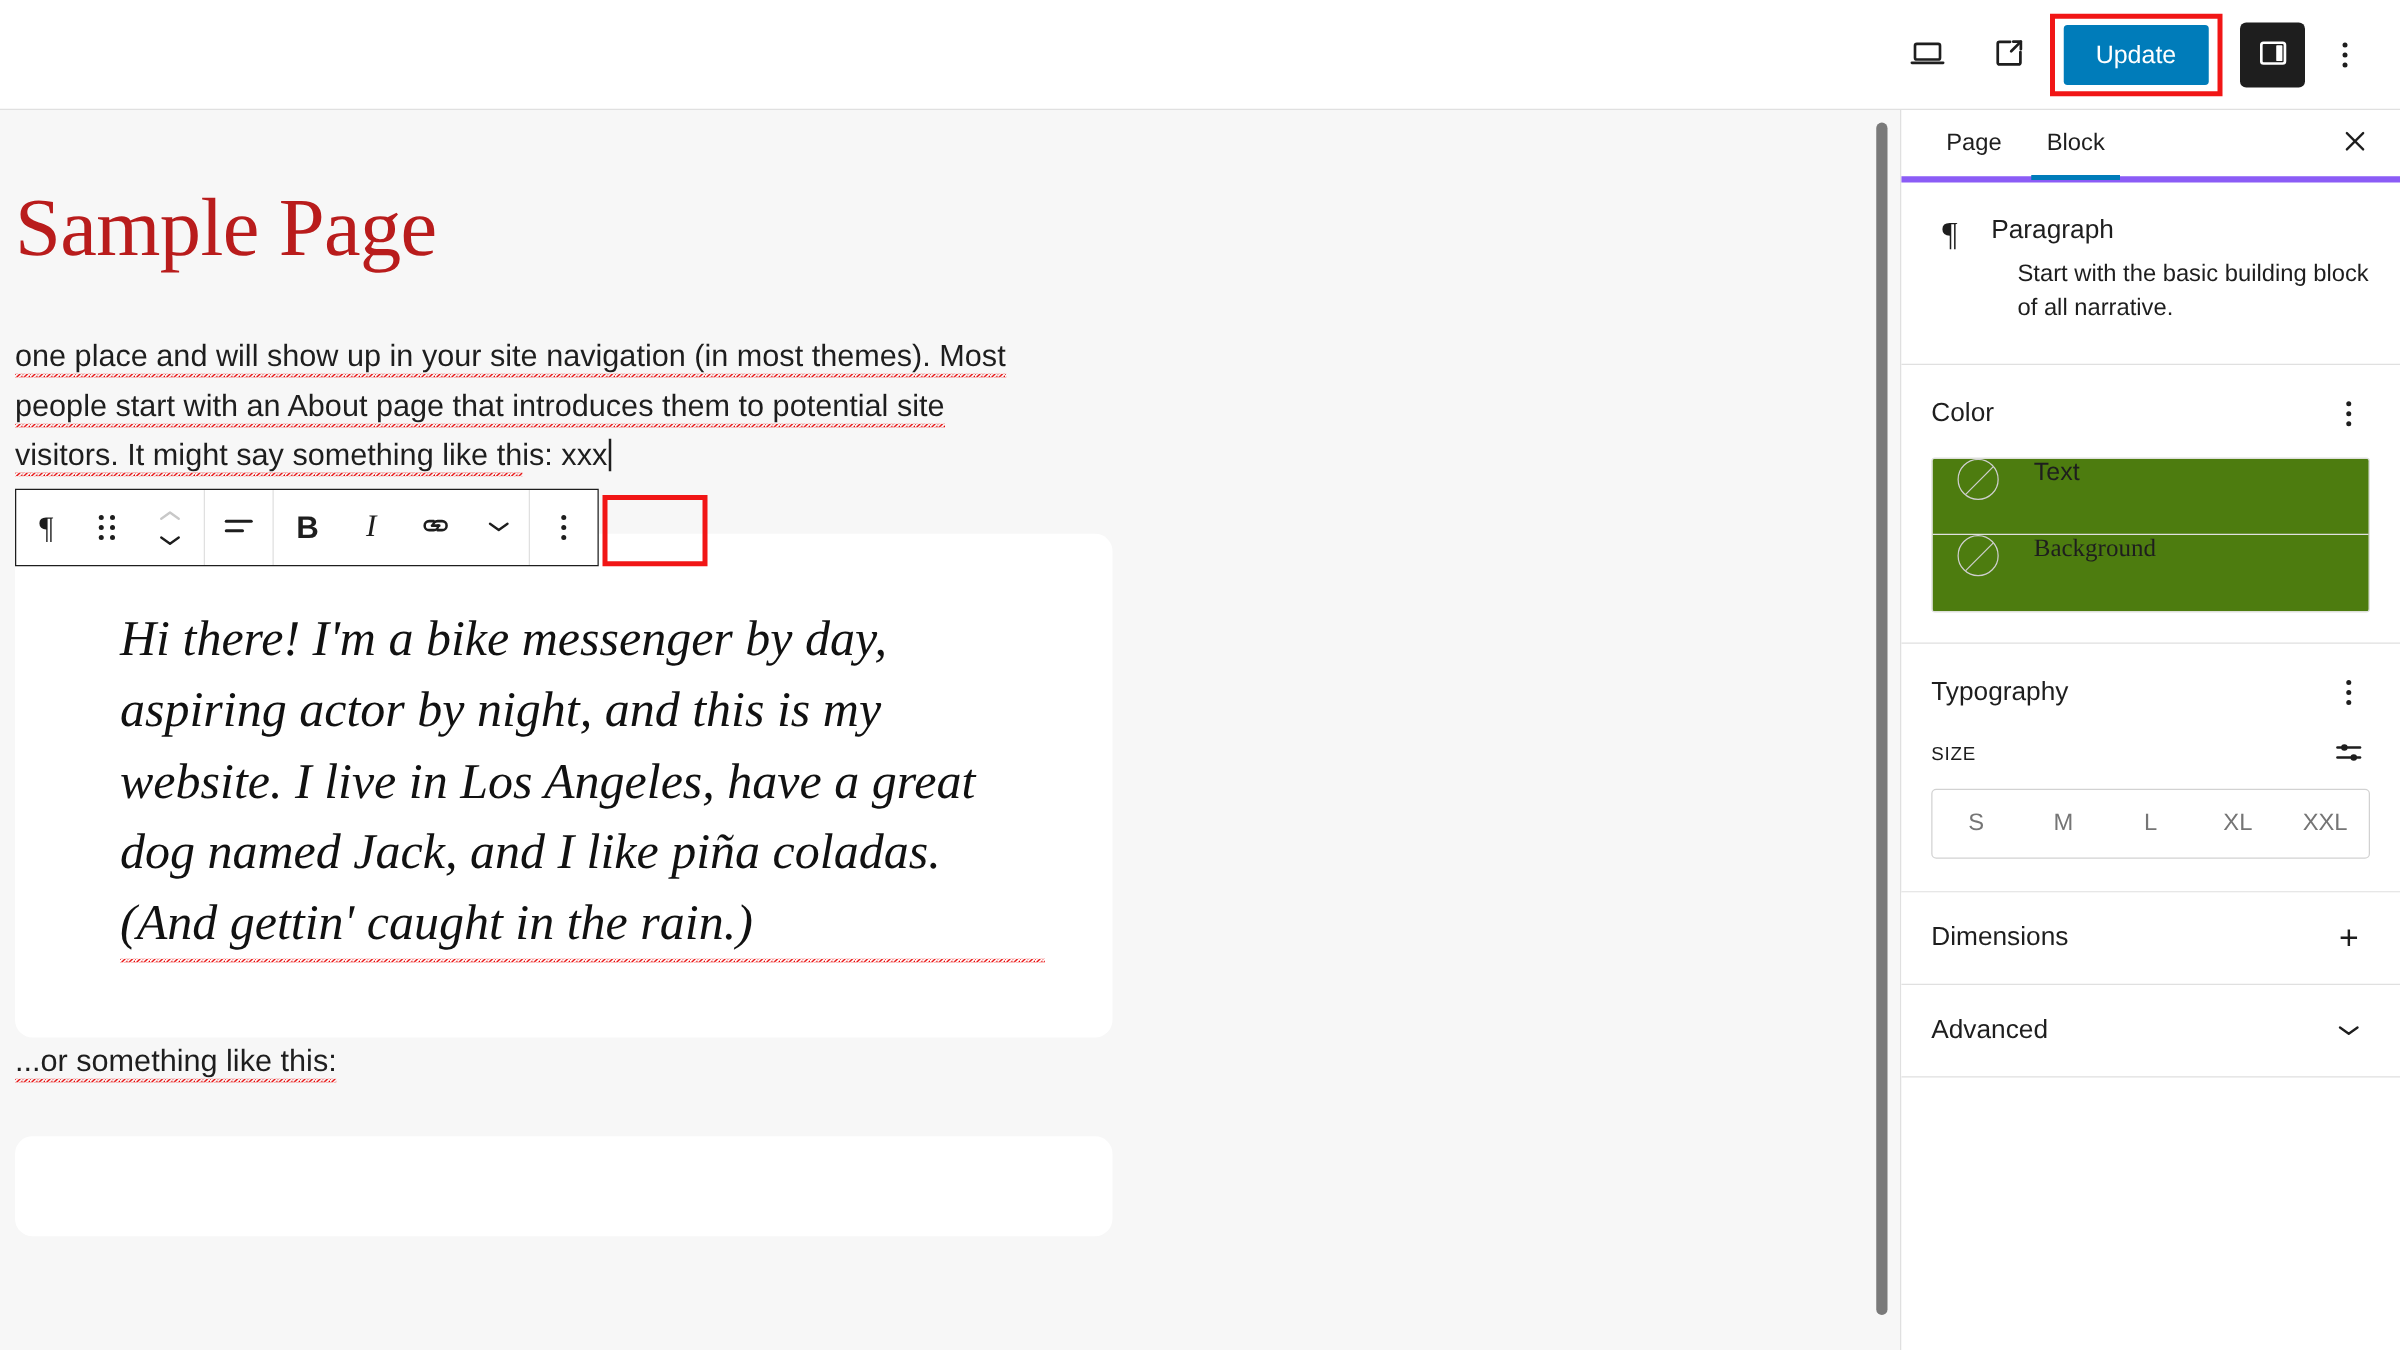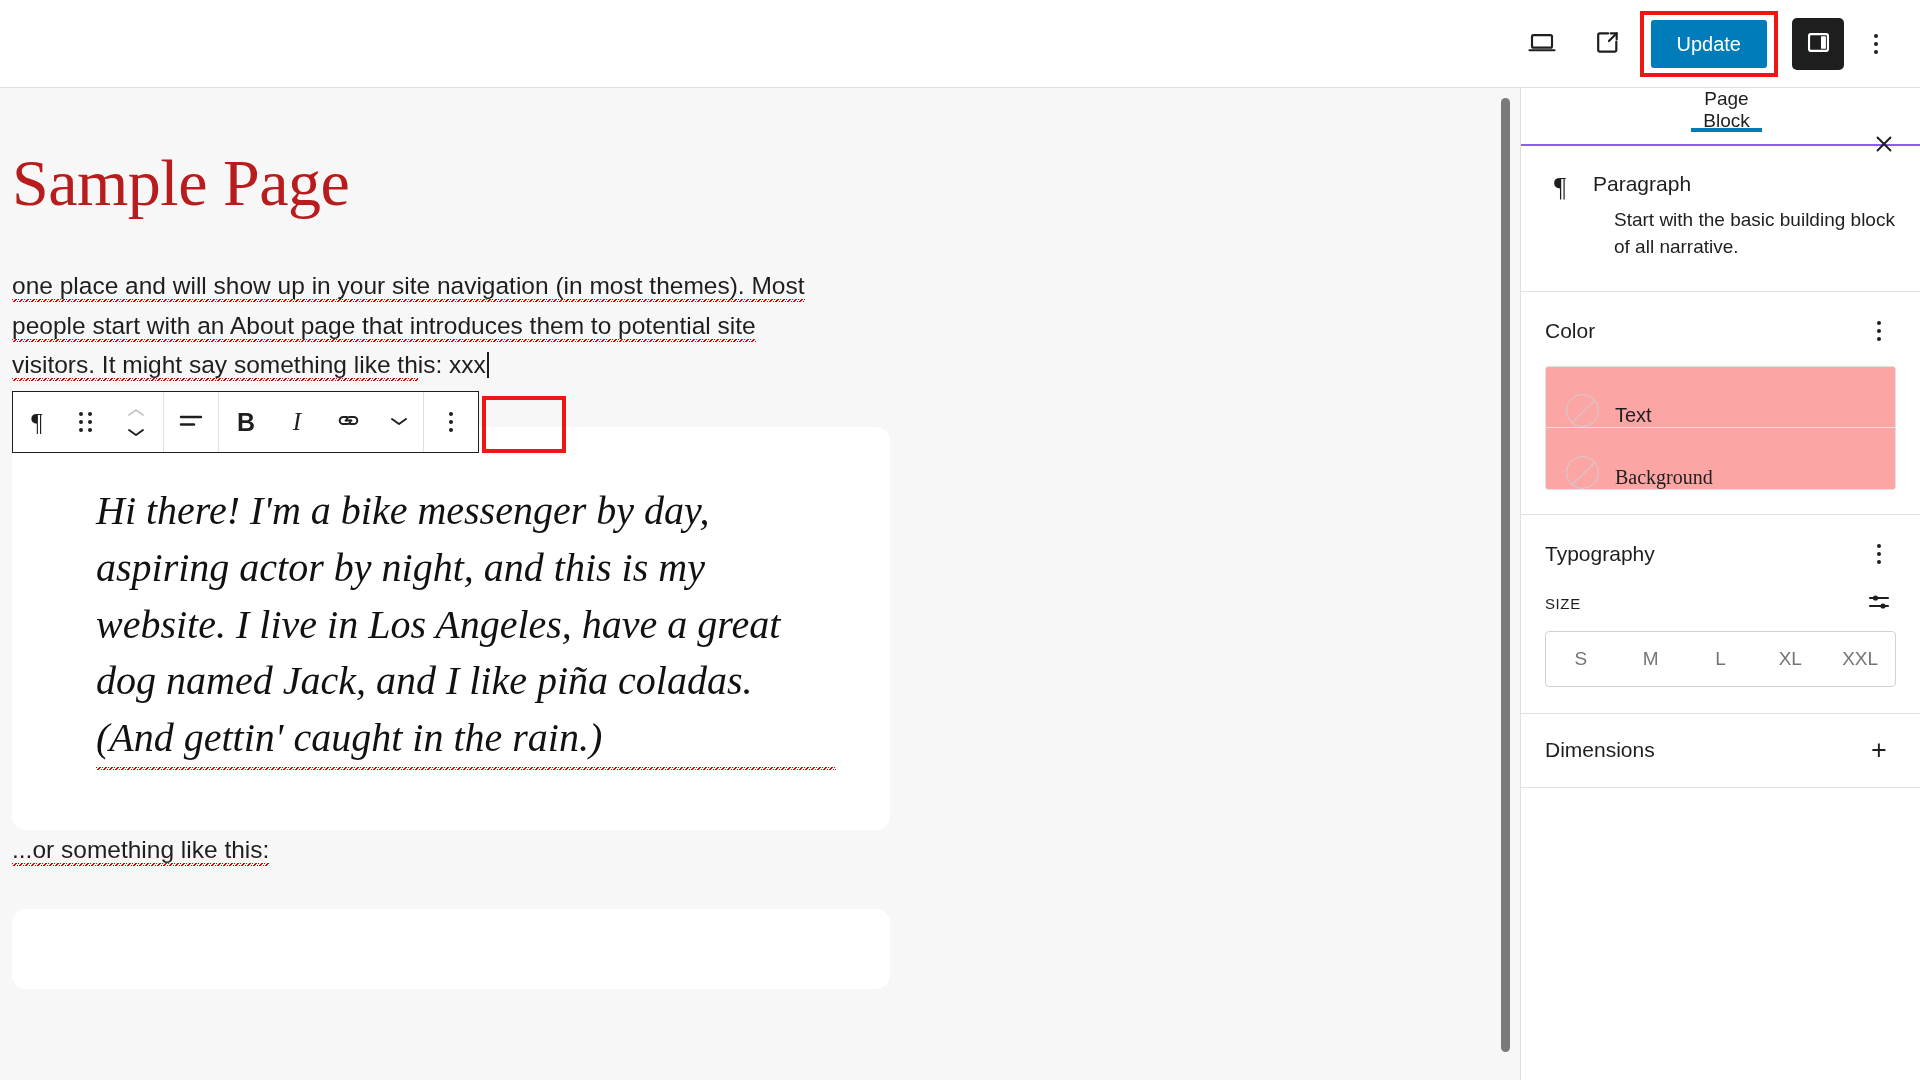--- a/index.html
+++ b/index.html
@@ -223,24 +223,23 @@
     background: #fff;
     border-left: 1px solid #e0e0e0;
     display: flex;
     flex-direction: column;
     overflow: hidden;
   }
   .sb-tabs {
     display: flex;
     align-items: center;
     height: 58px;
-    border-bottom: 2px solid #8b5cf6;
+    border-bottom: 5px solid #8b5cf6;
     padding: 0 6px 0 18px;
     position: relative;
-    flex-direction: column;
   }
   .sb-tab {
     height: 58px;
     padding: 0 18px;
     display: flex; align-items: center;
     font-size: 19px;
     color: #1e1e1e;
     background: transparent; border: none; cursor: pointer;
     position: relative;
   }
@@ -291,26 +290,26 @@
     display: flex; align-items: center; justify-content: center;
     background: transparent; border: none; cursor: pointer;
   }
 
   .color-list {
     border: 1px solid #e0e0e0;
     border-radius: 3px;
     overflow: hidden;
   }
   .color-row {
-    display: flex; align-items: flex-end; gap: 16px;
+    display: flex; align-items: flex-start; gap: 28px;
     height: 61px;
     padding: 0 20px;
     border-bottom: 1px solid #e0e0e0;
     cursor: pointer;
-    background: #fca5a5;
+    background: #4d7c0f;
   }
   .color-row:last-child { border-bottom: none; font-family: Liberation Serif, serif; }
   .swatch-none {
     width: 33px; height: 33px;
     border-radius: 50%;
     border: 1px solid #cfcfcf;
     position: relative;
     flex: 0 0 auto;
   }
   .swatch-none::after {
@@ -604,16 +603,24 @@
         </div>
       </div>
 
       <div class="sb-row">
         <div class="sb-row-title">Dimensions</div>
         <div class="sb-row-ctl">
             <span class="plus-g">+</span>
           </div>
       </div>
 
+      <div class="sb-row">
+        <div class="sb-row-title">Advanced</div>
+        <div class="sb-row-ctl">
+          <svg width="22" height="13" viewBox="0 0 22 13" fill="none" stroke="#1e1e1e" stroke-width="1.9" stroke-linecap="round" stroke-linejoin="round">
+              <path d="M4 4l7 5 7-5"></path>
+            </svg>
+        </div>
+      </div>
 
     </div>
   </div>
 </div>
 
 </body></html>

